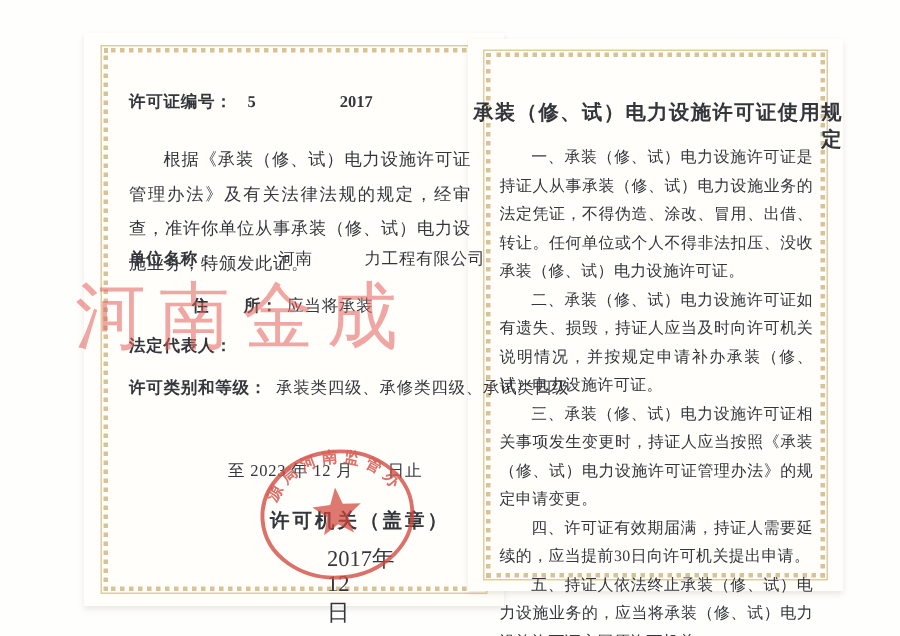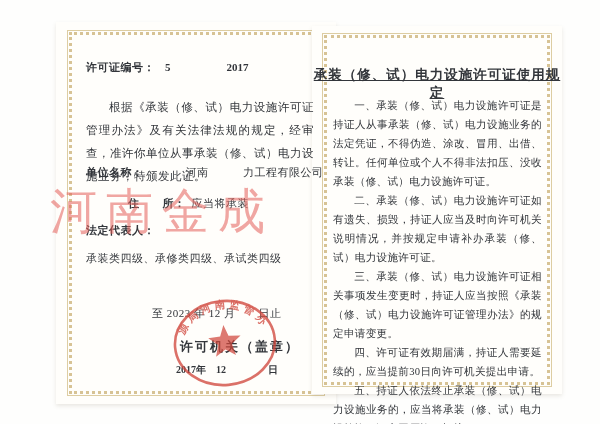--- a/index.html
+++ b/index.html
@@ -44,22 +44,22 @@
     font-size:11.5px;line-height:23px;
     text-align:justify;text-indent:2em;
     letter-spacing:.5px;margin:0;z-index:2;
   }
   #issuer-line{
     position:absolute;left:124px;top:316px;
     font-size:13px;font-weight:bold;letter-spacing:2px;z-index:2;
   }
   #issue-date{
     position:absolute;left:120px;top:341px;
-    font-size:10px;font-weight:bold;z-index:2;
-    display:flex;align-items:baseline;
+    font-size:15px;font-weight:normal;z-index:2;
+    display:flex;align-items:baseline;flex-direction:column;
   }
   #issue-date .m{margin-left:10px;}
   #issue-date .d{margin-left:42px;}
   #stamp{
     position:absolute;left:114px;top:276px;
     width:110px;height:92px;z-index:3;
     transform:rotate(-5deg);
     opacity:.85;
   }
   #watermark{
@@ -68,22 +68,22 @@
     color:#e4605a;opacity:.55;
     font-family:"Liberation Serif","DejaVu Serif",serif;
     white-space:nowrap;pointer-events:none;
     transform:scaleY(1.04);
   }
   
   #right-page{left:312px;top:26px;width:250px;height:368px;}
   #right-page .frame{inset:7px 10px;}
   #rules-title{
     position:absolute;left:0;top:40px;width:100%;
-    text-align:center;font-size:13.5px;font-weight:bold;
-    letter-spacing:1px;margin:0;z-index:2;text-decoration:underline;
+    text-align:right;font-size:13.5px;font-weight:bold;
+    letter-spacing:1px;margin:0;z-index:2;
   }
   #rules-body{
     position:absolute;left:21px;top:70px;width:209px;z-index:2;
   }
   #rules-body p{
     margin:0;font-size:10.6px;line-height:19px;
     text-align:justify;text-indent:2em;letter-spacing:.3px;
   }
 </style>
 </head>
@@ -111,20 +111,21 @@
       <span class="lbl">住　　所：</span>
       <span class="val">应当将承装</span>
     </div>
 
     <div class="lrow" style="top:201px;align-items:center;">
       <span class="lbl">法定代表人：</span>
       <span class="val"></span>
     </div>
 
     <div class="lrow" style="top:229px;">
+      <span class="lbl">许可类别和等级：</span>
       <span class="val">承装类四级、承修类四级、承试类四级</span>
     </div>
 
 
     <div class="lrow" style="top:284px;left:96px;text-align:right;">
       <span class="val">至 2023 年 12 月　　日止</span>
     </div>
 
     <div id="issuer-line">许可机关（盖章）</div>
 

